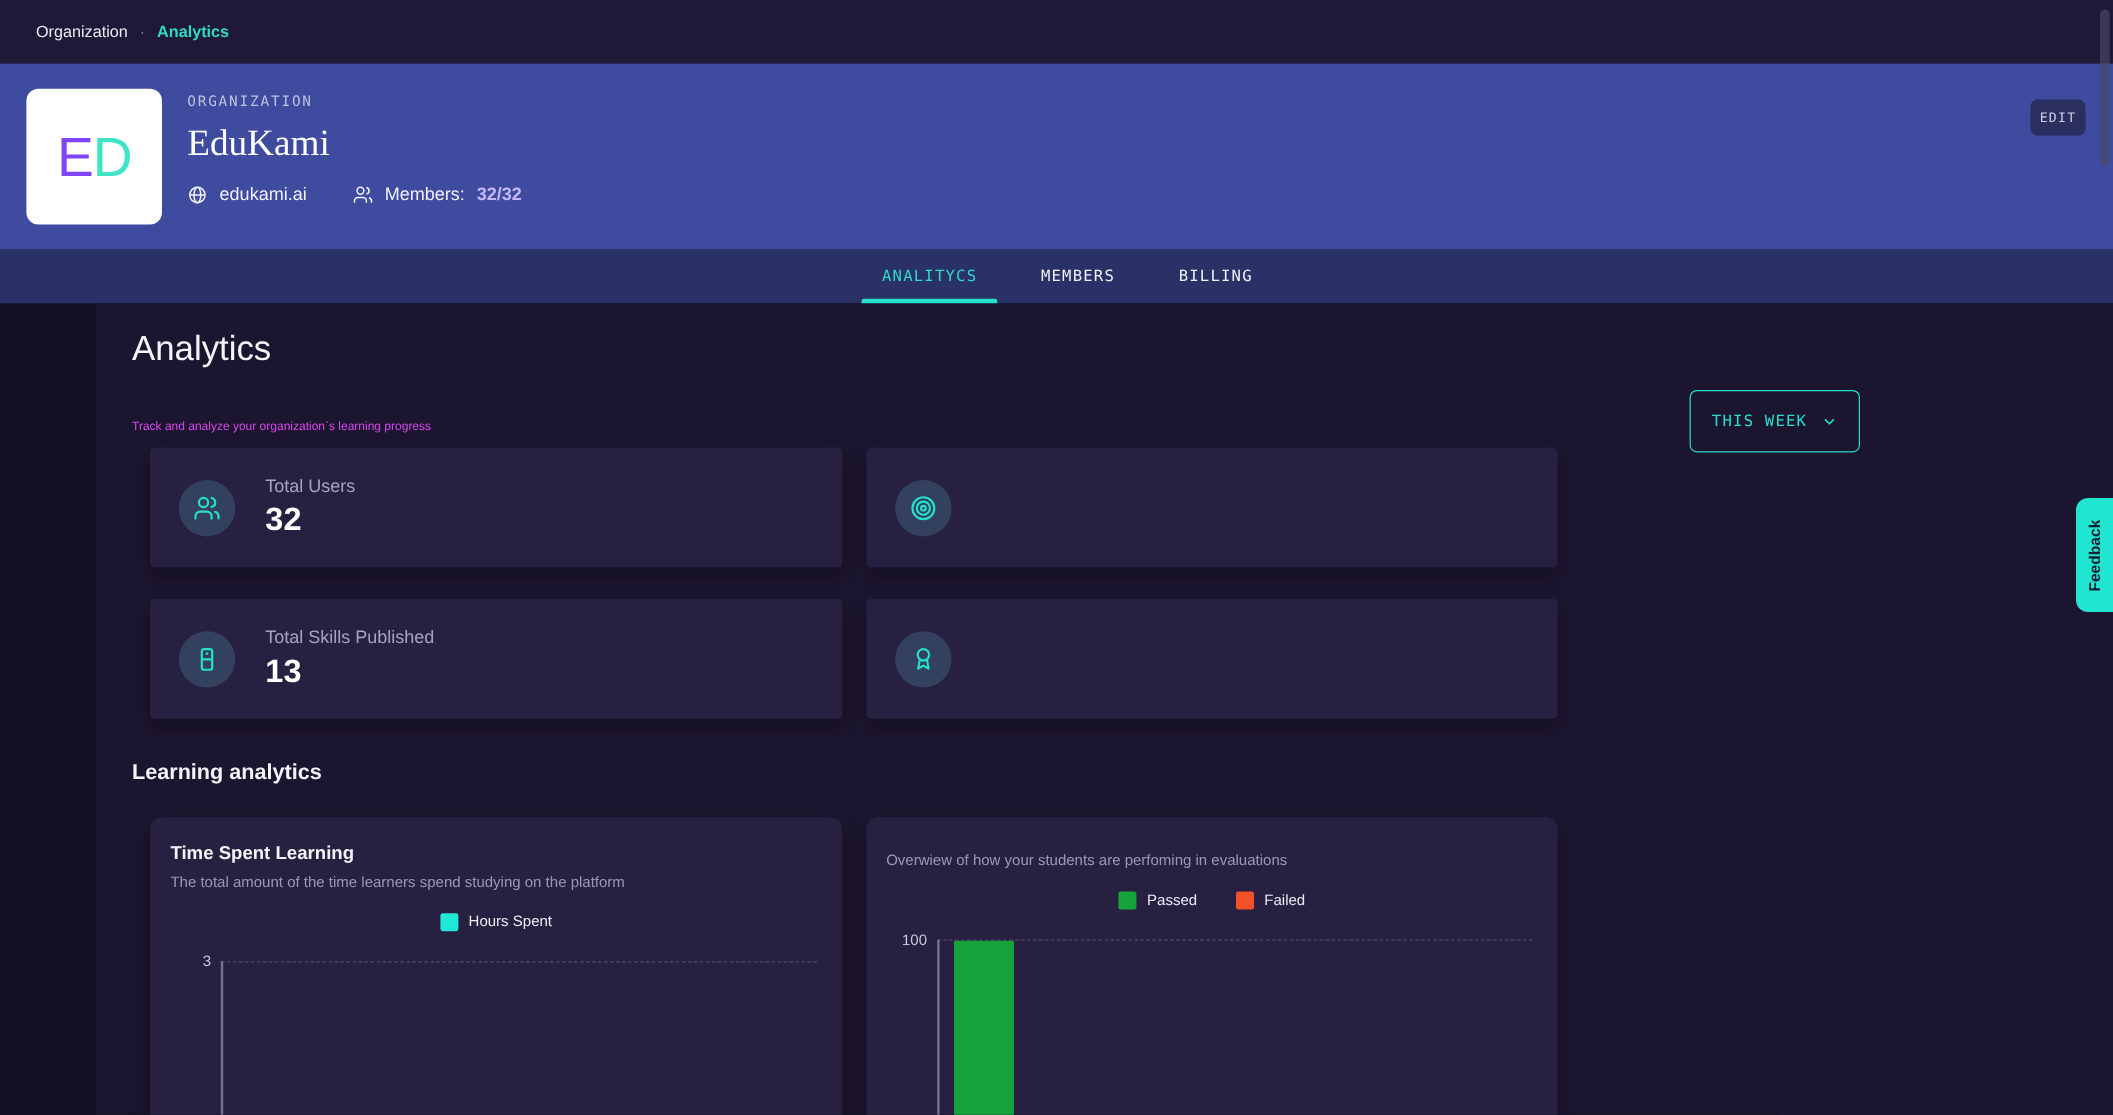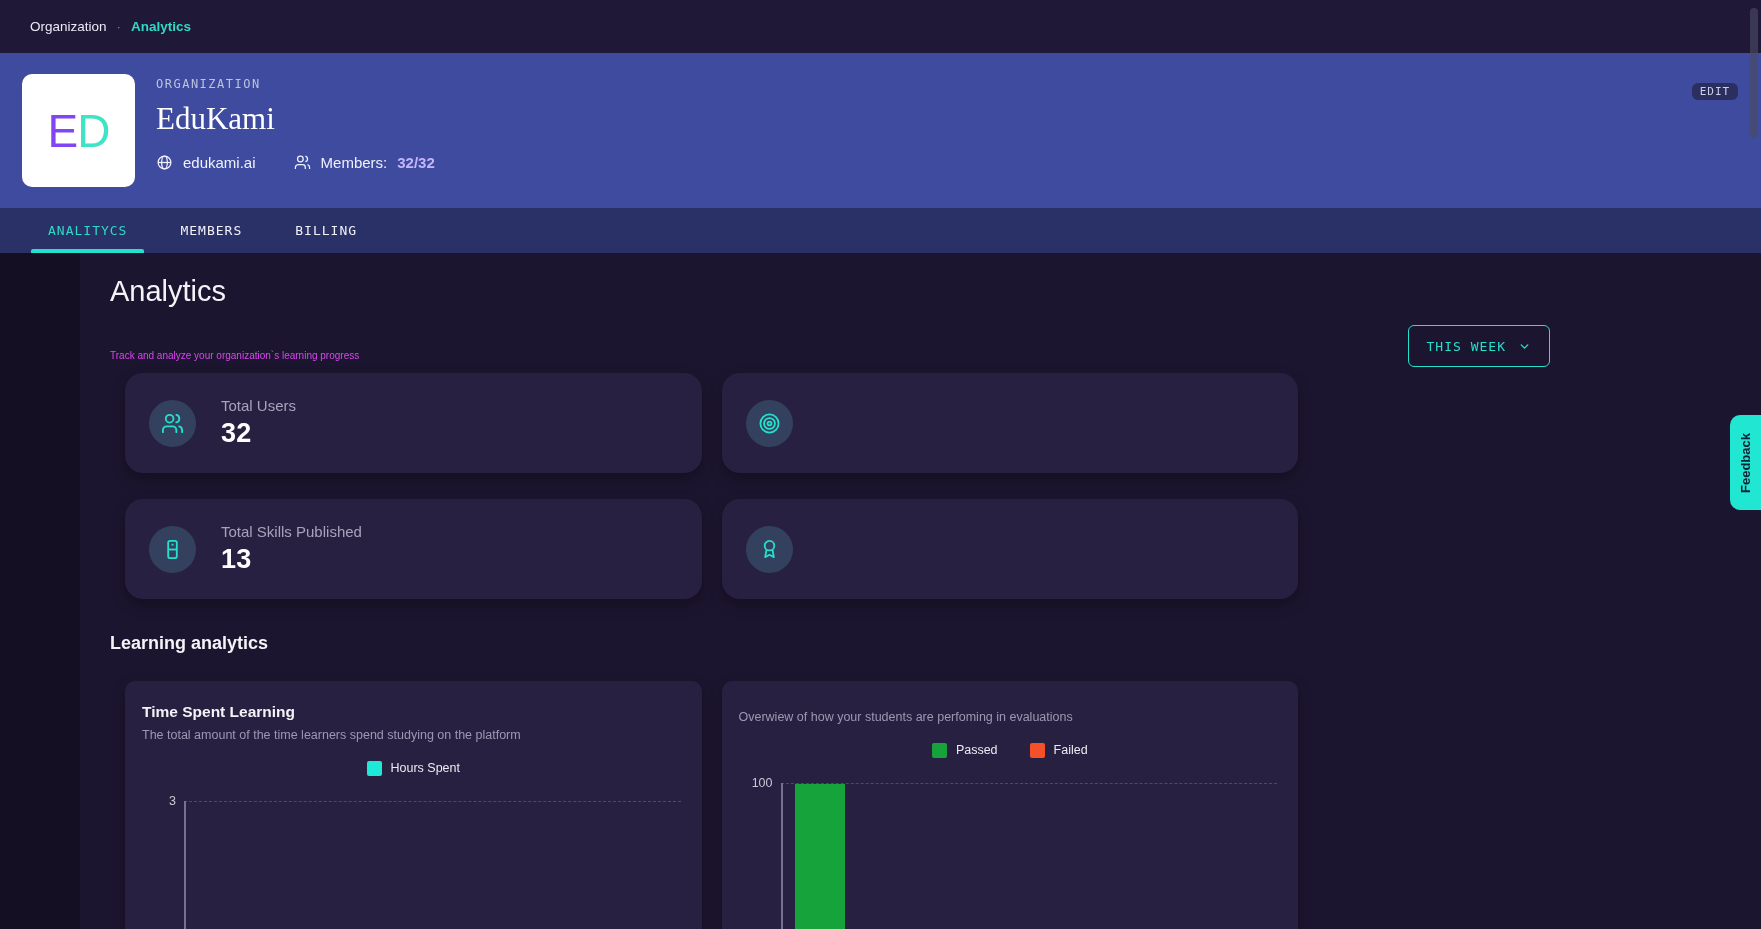--- a/index.html
+++ b/index.html
@@ -21,48 +21,48 @@
               font-size:46px; font-weight:500; letter-spacing:-1px; }
   .org-logo .l1 { color:#8045f5; }
   .org-logo .l2 { color:#3fe3c5; }
   .org-info { position:absolute; left:156px; top:24px; }
   .org-eyebrow { font-size:12px; letter-spacing:1.5px; color:#bcc2e0; }
   .org-name { margin-top:10px; font-size:31px; font-weight:500; color:#ffffff;font-family:Liberation Serif, serif; }
   .org-meta { margin-top:17px; display:flex; align-items:center; gap:10px; color:#f0f1fa; font-size:15px; }
   .org-meta .gap { width:18px; }
   .members-count { color:#c4b5fd; font-weight:700; }
   .icon16 { width:17px; height:17px; display:inline-block; vertical-align:middle; }
-  .edit-btn { position:absolute; right:23px; top:30px; width:46px; height:17px; background:#2b2f5f;
+  .edit-btn { position:absolute; right:23px; top:30px; width:46px; height:30px; background:#2b2f5f;
               border:none; border-radius:6px; color:#ccd1e8; font-size:11px; letter-spacing:1px;
               display:flex; align-items:center; justify-content:center; cursor:pointer; }
 
   
   .tabs { position:absolute; top:208px; left:0; width:100%; height:45px; background:#2a3166;
-          display:flex; align-items:stretch; padding-left:31px; }
+          display:flex; align-items:stretch; padding-left:18px;justify-content:center; }
   .tab { display:flex; align-items:center; padding:0 17px; font-size:13px; letter-spacing:1px;
          color:#f1f0f7; cursor:pointer; position:relative; }
   .tab.active { color:#2fd9c6; }
   .tab.active::after { content:""; position:absolute; left:0; right:0; bottom:0; height:4px;
                        background:#25e0cc; border-radius:2px 2px 0 0; }
   .tab + .tab { margin-left:19px; }
 
   
   .main { position:absolute; top:253px; left:0; right:0; bottom:0; background:#150f23; overflow:hidden; }
   .panel { position:absolute; left:80px; top:0; right:0; bottom:0; background:#1c152f; }
 
   .page-title { position:absolute; left:110px; top:22px; font-size:29px; font-weight:500; color:#f4f3f8; }
   .page-subtitle { position:absolute; left:110px; top:97px; font-size:10px; color:#d946ef; }
-  .period-btn { position:absolute; right:211px; top:72px; height:42px; padding:0 18px;
+  .period-btn { position:absolute; right:211px; top:72px; height:52px; padding:0 18px;
                 background:transparent; border:1.5px solid #25e0cc; border-radius:6px;
                 color:#25e0cc; font-size:13px; letter-spacing:1px; display:flex; align-items:center; gap:12px;
                 cursor:pointer; }
 
   .stats-grid { position:absolute; left:125px; top:120px; width:1173px;
                 display:grid; grid-template-columns:1fr 1fr; column-gap:20px; row-gap:26px; }
-  .stat-card { height:100px; background:#272040; border-radius:18px; display:flex; align-items:center;
+  .stat-card { height:100px; background:#272040; border-radius:4px; display:flex; align-items:center;
                padding-left:24px; box-shadow:0 6px 14px rgba(0,0,0,.28); }
   .stat-icon { width:47px; height:47px; border-radius:50%; background:#33415f; color:#25e0cc;
                display:flex; align-items:center; justify-content:center; flex:none; }
   .stat-icon svg { width:23px; height:23px; }
   .stat-text { margin-left:25px; }
   .stat-label { font-size:15px; color:#a8a3bc; }
   .stat-value { margin-top:4px; font-size:27px; font-weight:700; color:#ffffff; letter-spacing:.3px; }
 
   .section-title { position:absolute; left:110px; top:380px; font-size:18px; font-weight:700; color:#f4f3f8; }
 

